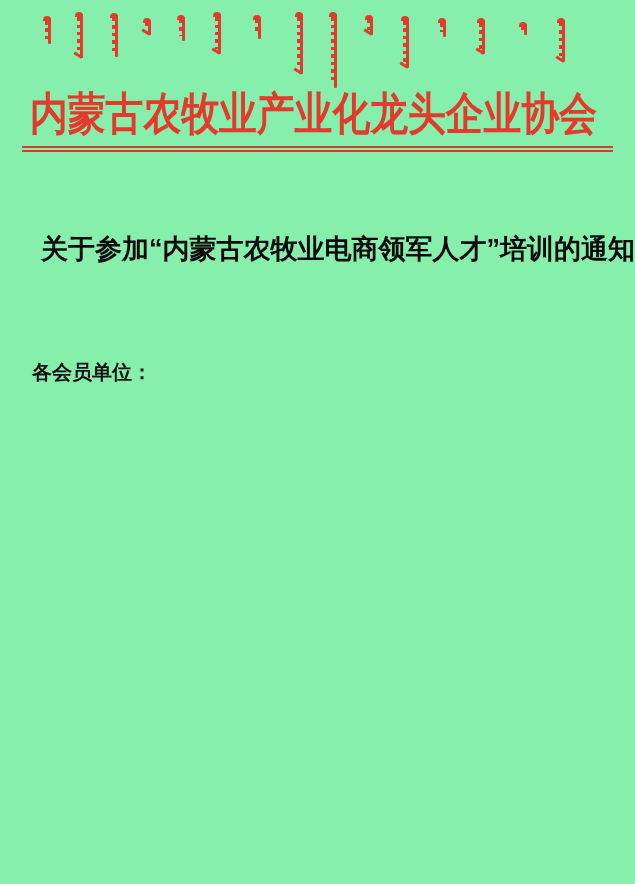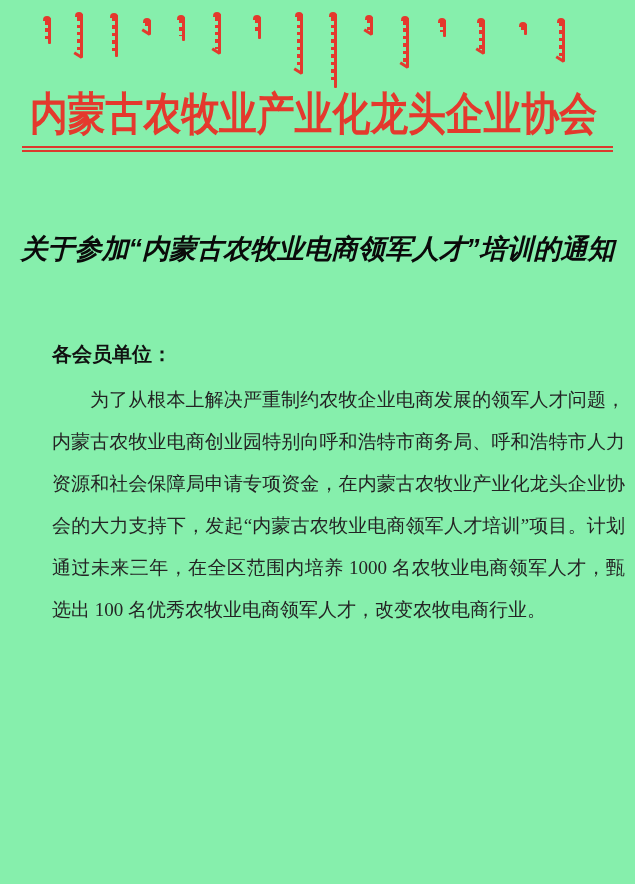--- a/index.html
+++ b/index.html
@@ -73,39 +73,37 @@
     height: 2px;
     border-top: 2.5px solid #db3a2e;
     border-bottom: 2px solid #db3a2e;
   }
 
   
   .notice-title {
     position: absolute;
     top: 231px; left: 0;
     width: 100%;
-    text-align: center;
+    text-align: right;
     white-space: nowrap;
     font-family: "Liberation Sans", "DejaVu Sans", sans-serif;
     font-weight: bold;
     font-size: 27px;
     color: #0a0a0a;
-    font-style: italic;
   }
 
   
   .content {
     position: absolute;
-    top: 333px; left: 32px;
+    top: 351px; left: 32px;
     width: 573px;
     font-size: 19px;
     line-height: 42px;
     color: #242424;
     text-align: justify;
-    margin-left: 20px;
   }
   .salutation {
     font-family: "Liberation Sans", "DejaVu Sans", sans-serif;
     font-weight: bold;
     font-size: 20px;
     color: #111111;
   }
   .para {
     margin: 4px 0 0 0;
     text-indent: 2em;
@@ -151,16 +149,15 @@
   </div>
 
   <div class="org-name">内蒙古农牧业产业化龙头企业协会</div>
 
   <div class="header-rule"></div>
 
   <div class="notice-title">关于参加“内蒙古农牧业电商领军人才”培训的通知</div>
 
   <div class="content">
     <div class="salutation">各会员单位：</div>
-    <p class="para">为了从根本上解决严重制约农牧企业电商发展的领军人才问题，内蒙古农牧业电商创业园特别向呼和浩特市商务局、呼和浩特市人力资源和社会保障局申请专项资金，在内蒙古农牧业产业化龙头企业协会的大力支持下，发起“内蒙古农牧业电商领军人才培训”项目。计划通过未来三年，在全区范围内培养 1000 名农牧业电商领军人才，甄选出 100 名优秀农牧业电商领军人才，改变农牧电商行业。</p>
   </div>
 
 </div>
 
 </body></html>

